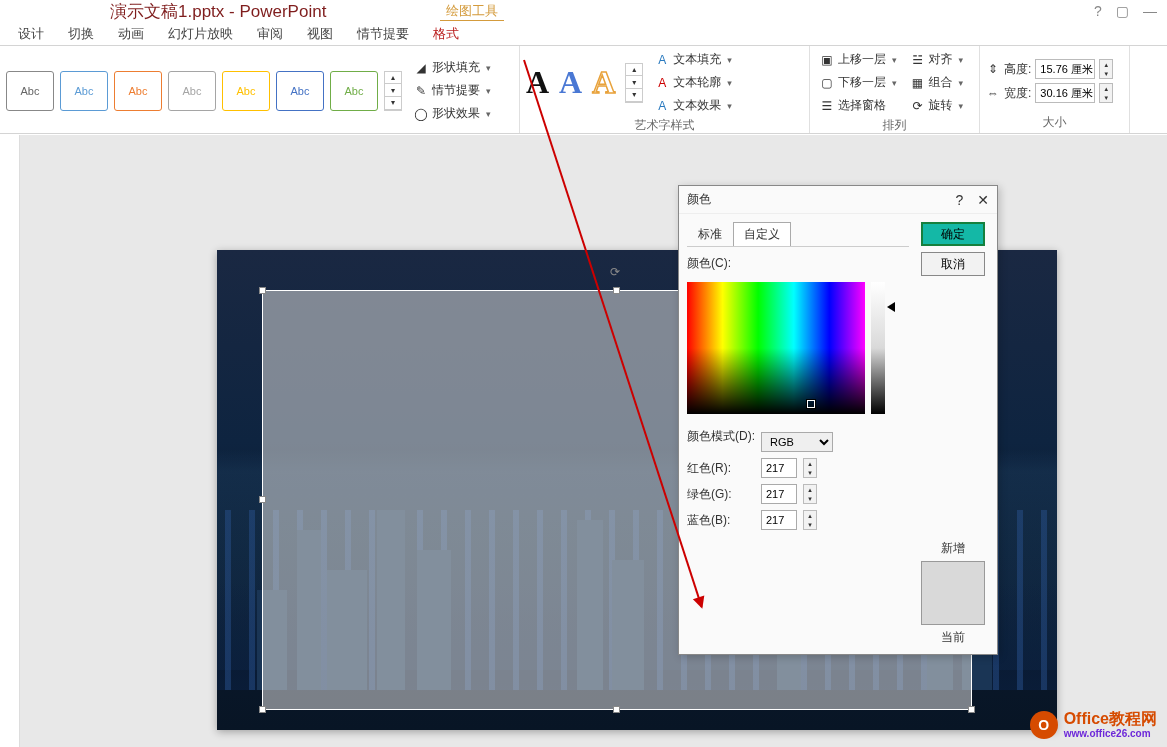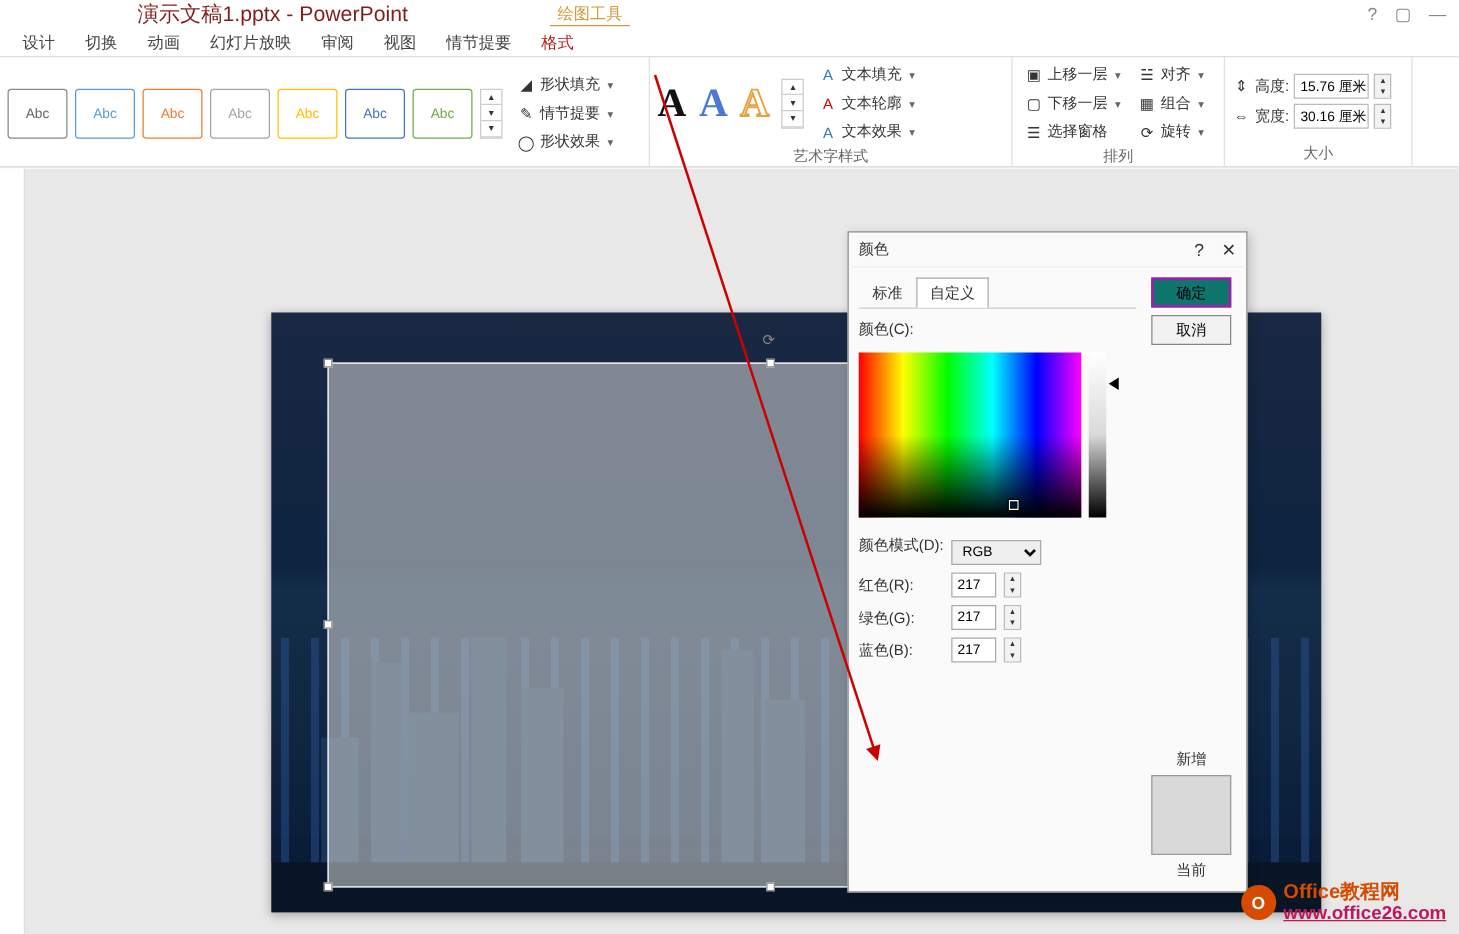--- a/index.html
+++ b/index.html
@@ -62,21 +62,21 @@
 .b4{left:160px;width:28px;height:180px;} .b5{left:200px;width:34px;height:140px;}
 .b6{left:360px;width:26px;height:170px;} .b7{left:395px;width:32px;height:130px;}
 .b8{left:560px;width:24px;height:150px;} .b9{left:710px;width:26px;height:170px;} .b10{left:745px;width:30px;height:190px;}
 .rect-overlay { position:absolute; left:45px; top:40px; width:710px; height:420px; background: rgba(217,217,217,.55); border: 1px solid #fff; }
 .handle { position:absolute; width:7px; height:7px; background:#fff; border:1px solid #888; }
 .h-tl{left:-4px;top:-4px;} .h-tr{right:-4px;top:-4px;} .h-bl{left:-4px;bottom:-4px;} .h-br{right:-4px;bottom:-4px;}
 .h-t{left:50%;top:-4px;margin-left:-4px;} .h-b{left:50%;bottom:-4px;margin-left:-4px;}
 .h-l{left:-4px;top:50%;margin-top:-4px;} .h-r{right:-4px;top:50%;margin-top:-4px;}
 .rot { position:absolute; left:50%; top:-26px; margin-left:-7px; width:14px; height:14px; color:#888; font-size:12px; }
 
-.dialog { position:absolute; left:678px; top:185px; width:320px; height:529px; background:#fafafa; border:1px solid #888; box-shadow:2px 2px 8px rgba(0,0,0,.2); }
+.dialog { position:absolute; left:678px; top:185px; width:320px; height:470px; background:#fafafa; border:1px solid #888; box-shadow:2px 2px 8px rgba(0,0,0,.2); }
 .dlg-title { height:28px; display:flex; align-items:center; padding:0 8px; justify-content:space-between; border-bottom:1px solid #eee;}
 .dlg-title .t { font-size:12px; }
 .dlg-title .r { display:flex; gap:14px; font-size:14px; }
 .dlg-body { display:flex; padding:8px; gap:8px; height:calc(100% - 28px);}
 .dlg-left { flex:1; display:flex; flex-direction:column; }
 .dlg-right { width:72px; display:flex; flex-direction:column; align-items:center; }
 .dlg-tabs { display:flex; border-bottom:1px solid #ccc; }
 .dlg-tab { padding:3px 10px; font-size:12px; cursor:pointer; border:1px solid transparent; border-bottom:none; }
 .dlg-tab.active { border-color:#aaa; background:#fff; }
 .picker-row { display:flex; gap:6px; margin-top:10px; }
@@ -88,31 +88,31 @@
 .fld label { width:68px; }
 .fld input, .fld select { height:20px; font-size:11px; border:1px solid #aaa; padding-left:4px; }
 .fld input { width:36px; text-align:left; }
 .fld select { width:72px;margin-top:12px; }
 .trans { margin-top:auto; }
 .slider-row { display:flex; align-items:center; gap:6px; margin-top:4px;}
 .slider { flex:1; position:relative; height:16px; display:flex; align-items:center;}
 .slider .track { flex:1; height:2px; background:#ccc; position:relative;}
 .slider .thumb { position:absolute; left:40%; top:-5px; width:18px; height:12px; background:#ccc; border:1px solid #888;}
 .btn { width:64px; height:24px; border:1px solid #888; background:#f2f2f2; font-size:12px; cursor:pointer; margin-bottom:6px;}
-.btn.primary { border:2px solid #a21caf; background:#0f766e; }
+.btn.primary { border:2px solid #15803d; background:#14b8a6; }
 .swatch-lbl { font-size:12px; margin-top:auto; }
 .swatch { width:64px; height:64px; background:#d9d9d9; border:1px solid #999; margin-top:4px; margin-bottom:4px;}
 .arrow-line { position:absolute; left:523px; top:60px; width:2px; height:575px; background:#c00; transform-origin:top; transform:rotate(-18deg); z-index:50; pointer-events:none;}
 .arrow-line::after { content:""; position:absolute; left:-5px; bottom:-2px; width:0;height:0; border-left:6px solid transparent;border-right:6px solid transparent;border-top:12px solid #c00;}
 
 .watermark { position:absolute; right:10px; bottom:8px; display:flex; align-items:center; gap:6px; z-index:60;}
 .wm-ico { width:28px; height:28px; background:#d64b00; border-radius:50%; display:flex; align-items:center; justify-content:center; color:#fff; font-weight:bold; font-size:14px;}
 .wm-txt { display:flex; flex-direction:column; line-height:1.1;}
 .wm-txt .l1 { color:#d64b00; font-weight:bold; font-size:16px;}
-.wm-txt .l2 { color:#be185d; font-weight:bold; font-size:15px;text-decoration:underline;}
+.wm-txt .l2 { color:#6d28d9; font-weight:bold; font-size:10px;}
 .dlg-label{font-size:12px;margin-top:8px;}
 </style>
 </head>
 <body>
 
 <div class="titlebar">
   <span class="doc">演示文稿1.pptx - PowerPoint</span>
   <span class="tool-tab">绘图工具</span>
   <div class="win">
     <span>?</span>

